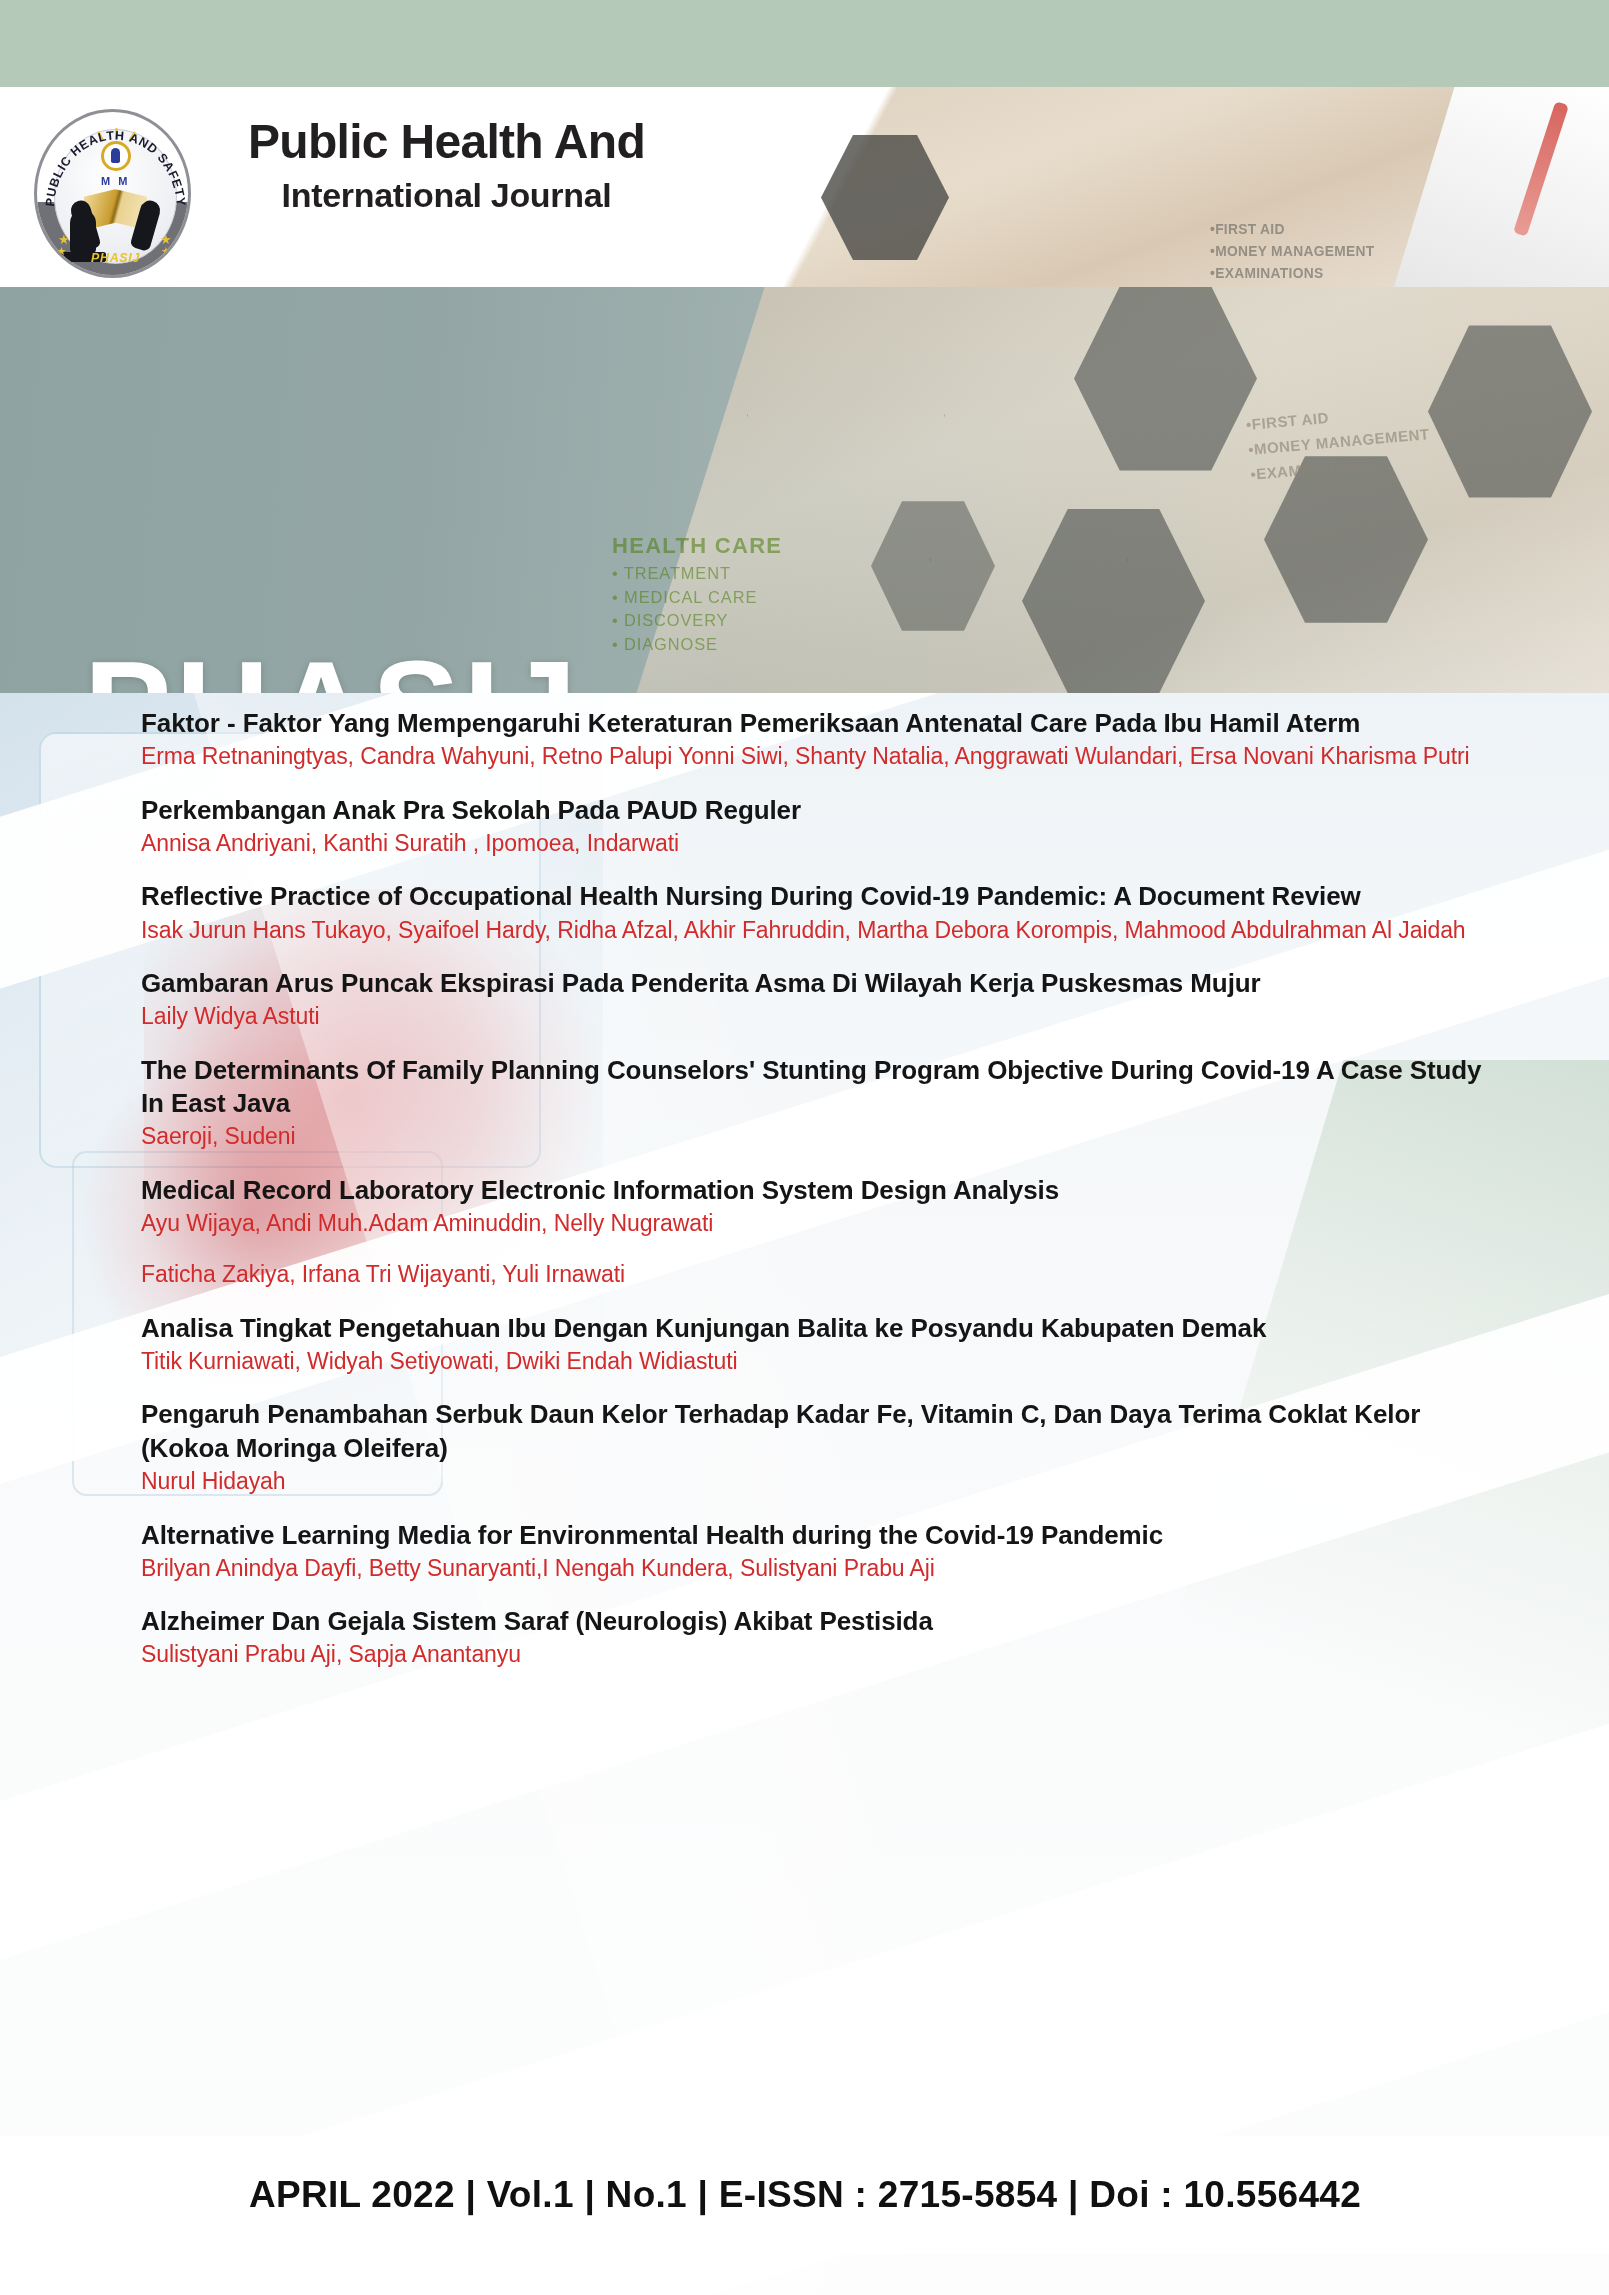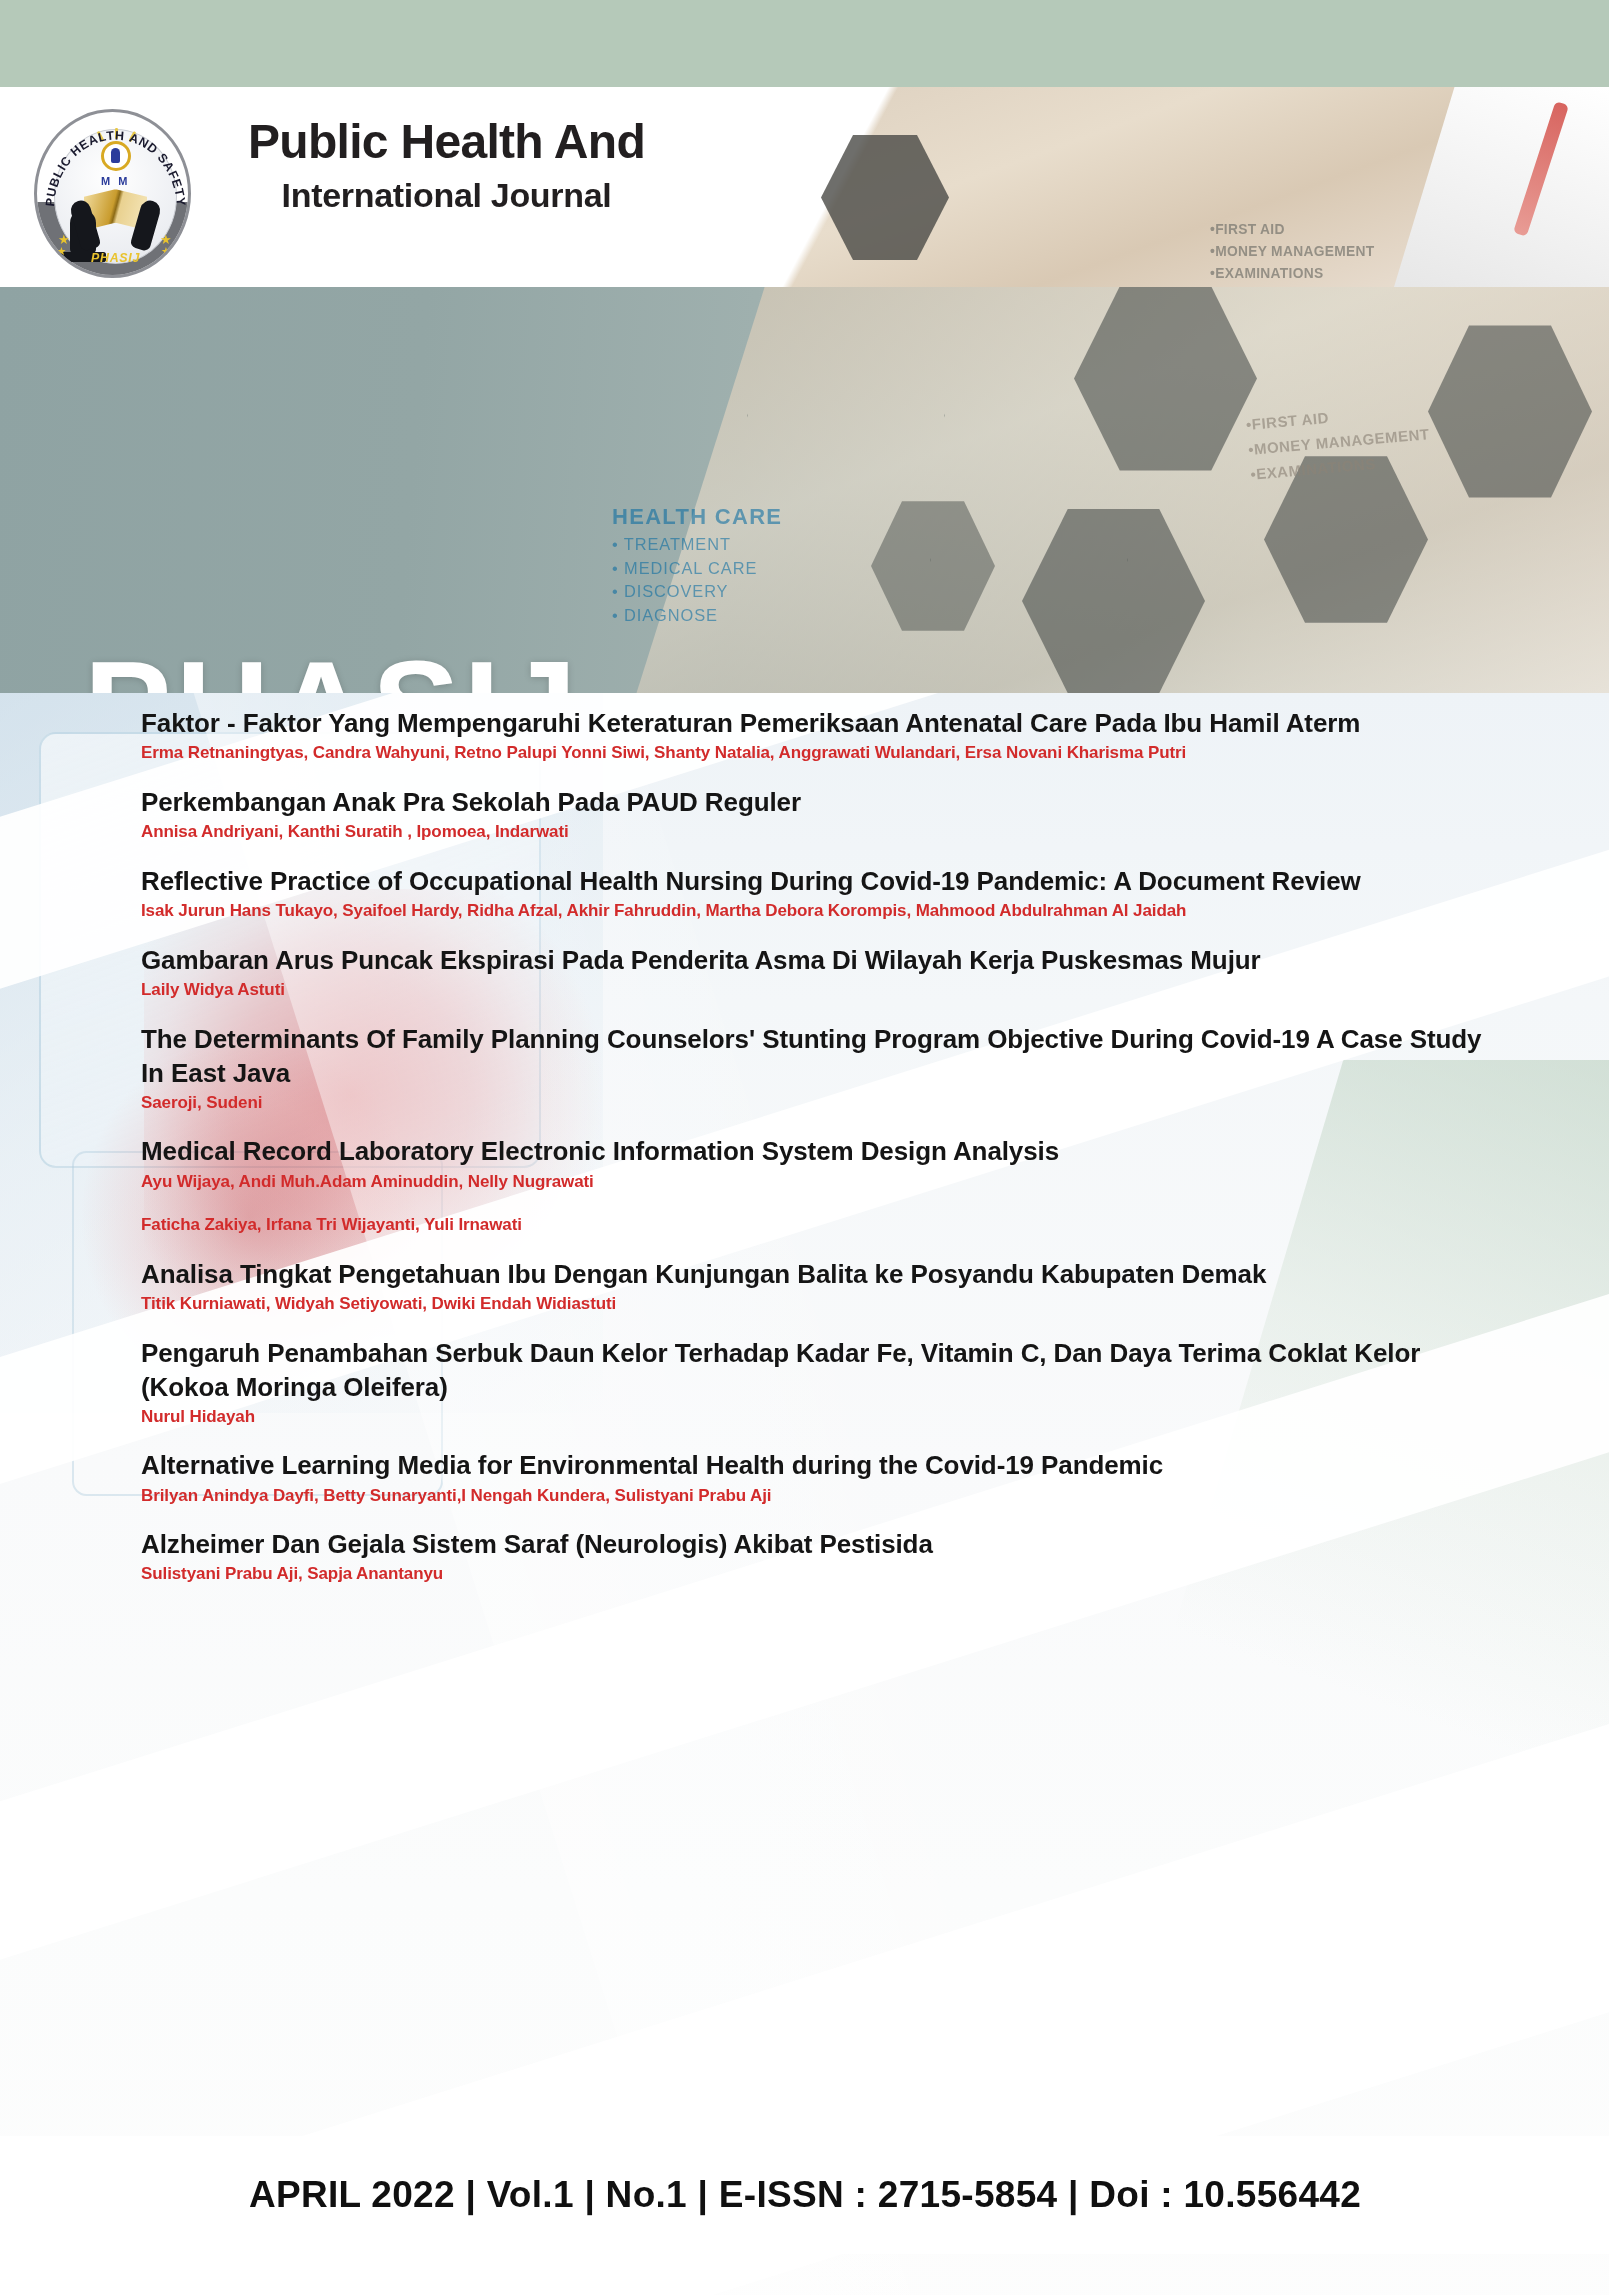--- a/index.html
+++ b/index.html
@@ -187,22 +187,22 @@
   }
   .hero-hex{
     position:absolute; background:#3e4442; opacity:.55;
     clip-path:polygon(25% 3%,75% 3%,100% 50%,75% 97%,25% 97%,0% 50%);
   }
   .hero-hexline{
     position:absolute; border:1.3px solid rgba(90,100,98,.35);
     clip-path:polygon(25% 3%,75% 3%,100% 50%,75% 97%,25% 97%,0% 50%);
   }
   .hero-care{
-    position:absolute; left:612px; top:501px;
-    color:#0369a1; opacity:.55; line-height:1.45;
+    position:absolute; left:612px; top:530px;
+    color:#4d7c0f; opacity:.55; line-height:1.45;
     font-size:22px; letter-spacing:1.3px; font-weight:600;
     pointer-events:none;
   }
   .hero-care .sub{ font-size:16.4px; letter-spacing:0.9px; font-weight:500;}
   .hero-topright-list{
     position:absolute; left:1248px; top:118px;
     color:#8c8377; opacity:.62; font-size:15px; font-weight:bold;
     letter-spacing:0.5px; line-height:1.65;
     transform:rotate(-5deg);
   }
@@ -275,22 +275,22 @@
     position:absolute; left:141px; top:14.4px; width:1369px;
   }
   .article{
     margin-bottom:22px;
   }
   .article-title{
     font-size:26px; font-weight:bold; color:#151515;
     line-height:1.30; letter-spacing:-0.1px;
   }
   .article-authors{
-    font-size:17px; color:#d22b2b; line-height:1.28;
-    margin-top:1.3px; letter-spacing:-0.1px;font-weight:bold;
+    font-size:23px; color:#d22b2b; line-height:1.28;
+    margin-top:1.3px; letter-spacing:-0.1px;
   }
 
   
   .footer-strip{
     position:absolute; left:0; bottom:41px; width:1610px; height:118px;
     background:#ffffff;
   }
   .footer-text{
     position:absolute; left:0; bottom:79px; width:1610px;
     text-align:center;

